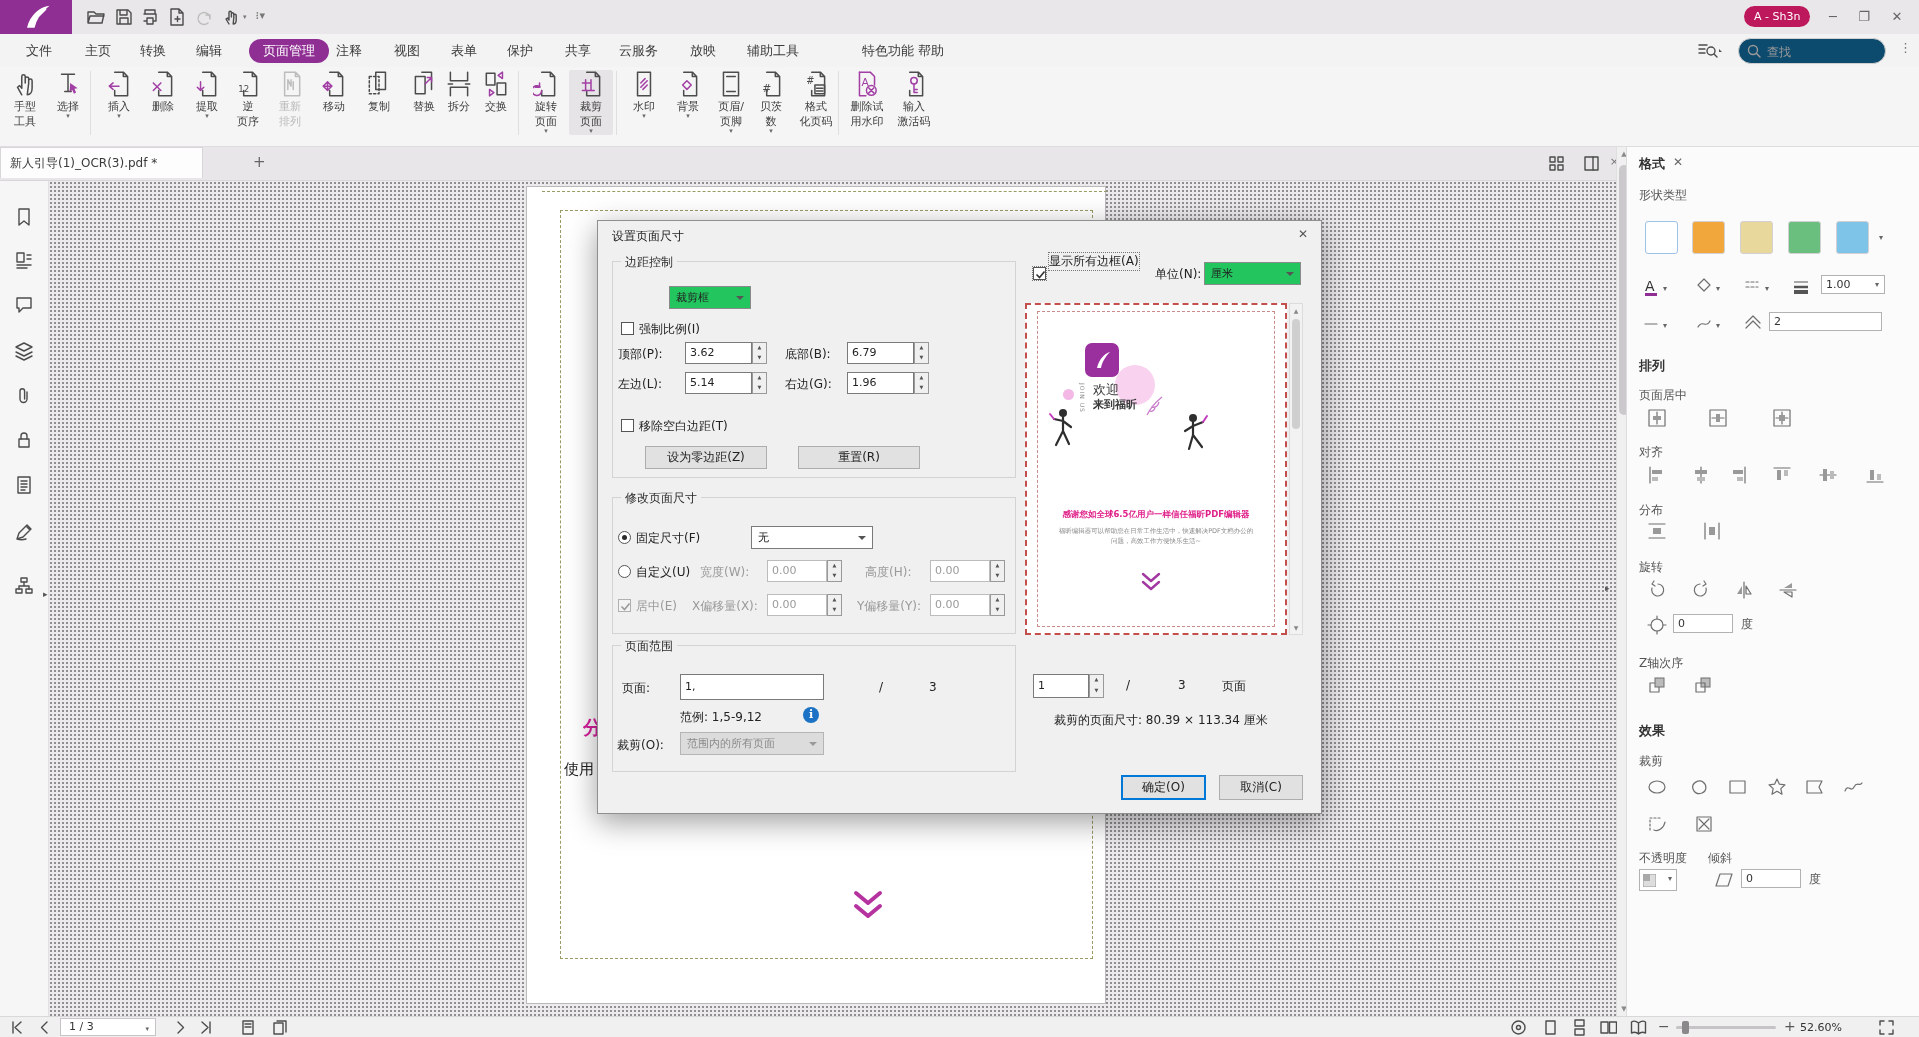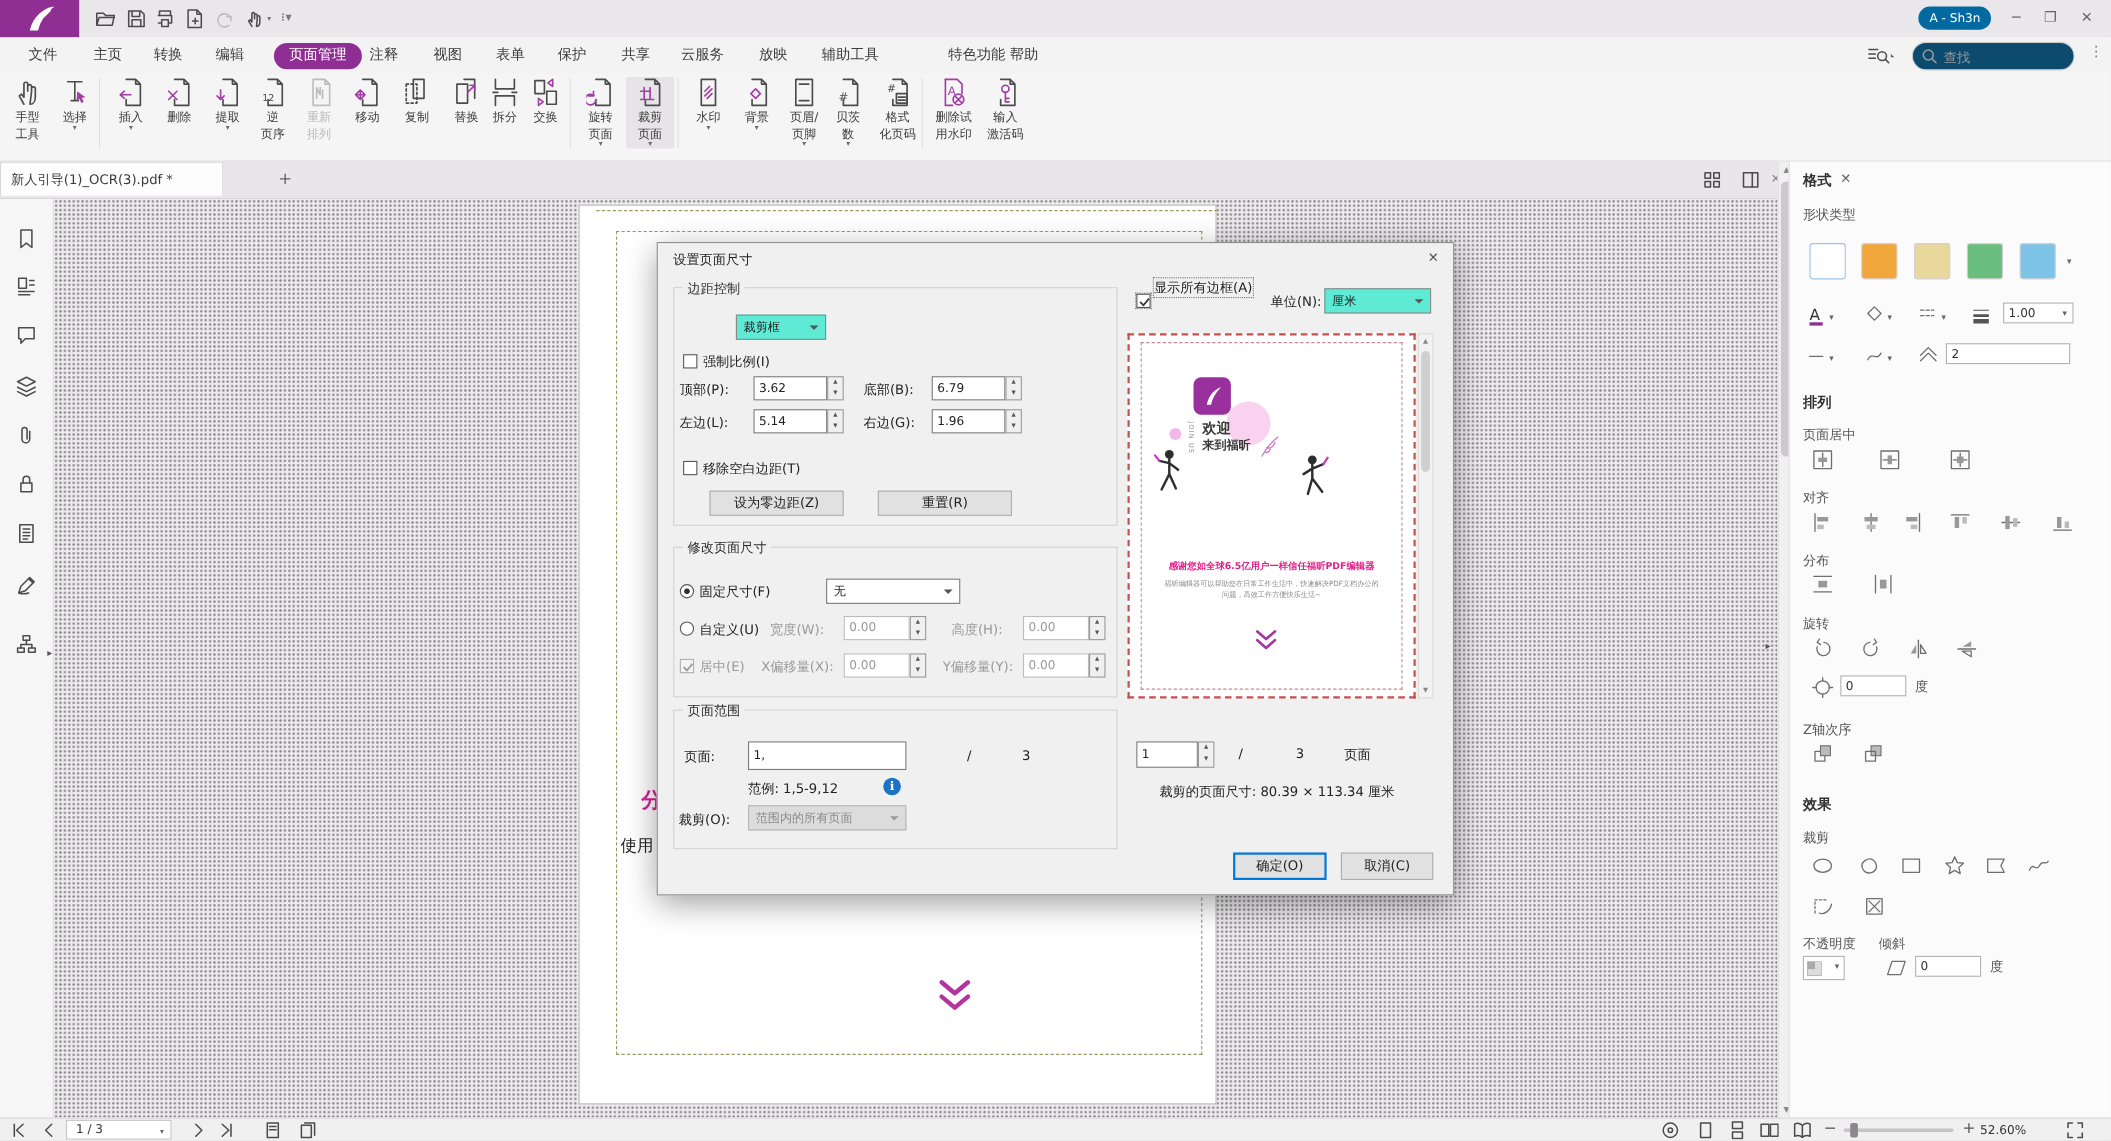--- a/index.html
+++ b/index.html
@@ -11,21 +11,21 @@
   svg{display:block}
   .st{stroke:#4c4c4c;fill:none;stroke-width:1.4;stroke-linecap:round;stroke-linejoin:round}
   .stg{stroke:#bdbdbd;fill:none;stroke-width:1.4;stroke-linecap:round;stroke-linejoin:round}
   .pu{stroke:#a23fa5;fill:none;stroke-width:1.4;stroke-linecap:round;stroke-linejoin:round}
   .puf{fill:#a23fa5;stroke:none}
   
   .titlebar{left:0;top:0;width:1919px;height:34px;background:#e9e7e9}
   .logo{left:0;top:0;width:72px;height:34px;background:#8f2e93}
   .wtitle{top:9px;width:100%;text-align:center;color:#9b9b9b;font-size:12px}
   .qt{top:7px;width:20px;height:20px}
-  .badge{top:6px;height:21px;background:#0369a1;color:#fff;border-radius:11px;
+  .badge{top:6px;height:21px;background:#be185d;color:#fff;border-radius:11px;
          font-size:11px;line-height:21px;padding:0 10px}
   .winbtn{top:4px;width:26px;height:26px;color:#666;font-size:13px;text-align:center;line-height:26px}
   
   .menubar{left:0;top:34px;width:1919px;height:33px;background:#f4f3f4}
   .mi{top:7px;height:20px;line-height:20px;font-size:13px;color:#3c3c3c;padding:0 6px}
   .mi.active{background:#8f2e93;color:#fff;border-radius:12px;height:24px;line-height:24px;top:5px;padding:0 14px}
   .searchbox{left:1738px;top:4px;width:148px;height:26px;border:1px solid #cfcfcf;border-radius:13px;background:#0c4a6e}
   .searchbox span{color:#9a9a9a;font-size:12px;line-height:24px}
   
   .ribbon{left:0;top:67px;width:1919px;height:80px;background:#f6f5f6;border-bottom:1px solid #dedcde}
@@ -71,21 +71,21 @@
   .dialog{left:597px;top:220px;width:725px;height:594px;background:#f0f0f0;border:1px solid #8f8f8f;
           box-shadow:0 8px 28px rgba(0,0,0,.38);font-size:12px}
   .grp{position:absolute;border:1px solid #d4d2d4}
   .grp .legend{position:absolute;top:-8px;left:8px;background:#f0f0f0;padding:0 4px;font-size:12px;color:#2b2b2b}
   .lbl{font-size:12px;color:#222;white-space:nowrap}
   .lbl.dis{color:#9a9a9a}
   .win-input{background:#fff;border:1px solid #7a7a7a;font-size:11px;color:#222;padding:2px 4px;line-height:15px}
   .win-input.dis{border-color:#bcbcbc;color:#9a9a9a}
   .spin{position:absolute;width:15px;background:#f0f0f0;border:1px solid #999}
   .spin div{height:50%;font-size:5px;color:#555;text-align:center;line-height:9px}
-  .combo{position:absolute;border:1px solid #8a8a8a;background:#5eead4;font-size:11px;color:#222;
+  .combo{position:absolute;border:1px solid #8a8a8a;background:#22c55e;font-size:11px;color:#222;
          padding:3px 18px 3px 6px;white-space:nowrap;overflow:hidden}
   .combo.white{background:#fff;border-color:#7a7a7a}
   .combo.dis{background:#dcdcdc;border-color:#b5b5b5;color:#8a8a8a}
   .combo:after{content:"";position:absolute;right:6px;top:50%;margin-top:-2px;border:4px solid transparent;
                border-top-color:#555;border-bottom:none}
   .combo.dis:after{border-top-color:#9a9a9a}
   .chk{position:absolute;width:13px;height:13px;background:#fff;border:1px solid #555}
   .chk.dis{border-color:#b0b0b0;background:#f3f3f3}
   .chk svg{position:absolute;left:0px;top:0px}
   .radio{position:absolute;width:13px;height:13px;border:1px solid #555;border-radius:50%;background:#fff}
@@ -893,21 +893,21 @@
       <div class="a" style="left:10px;top:6px;right:10px;bottom:6px;border:1px dashed #c98b8b"></div>
 
       <div class="a" style="left:58px;top:38px;width:34px;height:34px;background:#9a2f9e;border-radius:7px">
         <svg width="34" height="34">
             <path d="M12 25 C14 15 21 10 25 9 C21 13 17 19 16 25 Z" fill="#fff"></path>
           </svg>
         </div>
       <div class="a" style="left:88px;top:60px;width:40px;height:40px;border-radius:50%;background:#f9d2ef"></div>
       <div class="a" style="left:36px;top:84px;width:11px;height:11px;border-radius:50%;background:#f3b8e6"></div>
       <div class="a" style="left:52px;top:78px;font-size:6px;color:#8d8d8d;writing-mode:vertical-rl;letter-spacing:1px">JOIN US</div>
-      <div class="a" style="left:66px;top:76px;font-size:13px;font-weight:bold;color:#3a3a3a">欢迎</div>
+      <div class="a" style="left:66px;top:76px;font-size:13px;font-weight:normal;color:#3a3a3a">欢迎</div>
       <div class="a" style="left:66px;top:92px;font-size:11px;font-weight:bold;color:#3a3a3a">来到福昕</div>
       <svg class="a" style="left:116px;top:88px" width="22" height="26">
         <path d="M4 22C8 14 14 8 19 4 M8 14c4 1 7-1 8-5 M6 18c3 1 5 0 6-3" stroke="#c77bc9" stroke-width="1.2" fill="none"></path>
         </svg>
       <svg class="a" style="left:18px;top:100px" width="32" height="52">
         <circle cx="18" cy="8" r="4" fill="#2e2e2e"></circle>
           <path d="M18 12v14 M18 16l-9-2 M18 16l8 6 M18 26l-7 14 M18 26l6 13" stroke="#2e2e2e" stroke-width="2.2" fill="none" stroke-linecap="round"></path>
         <path d="M9 14l-4-5" stroke="#c23bbd" stroke-width="2" stroke-linecap="round"></path>
         </svg>
       <svg class="a" style="left:152px;top:104px" width="34" height="52">

